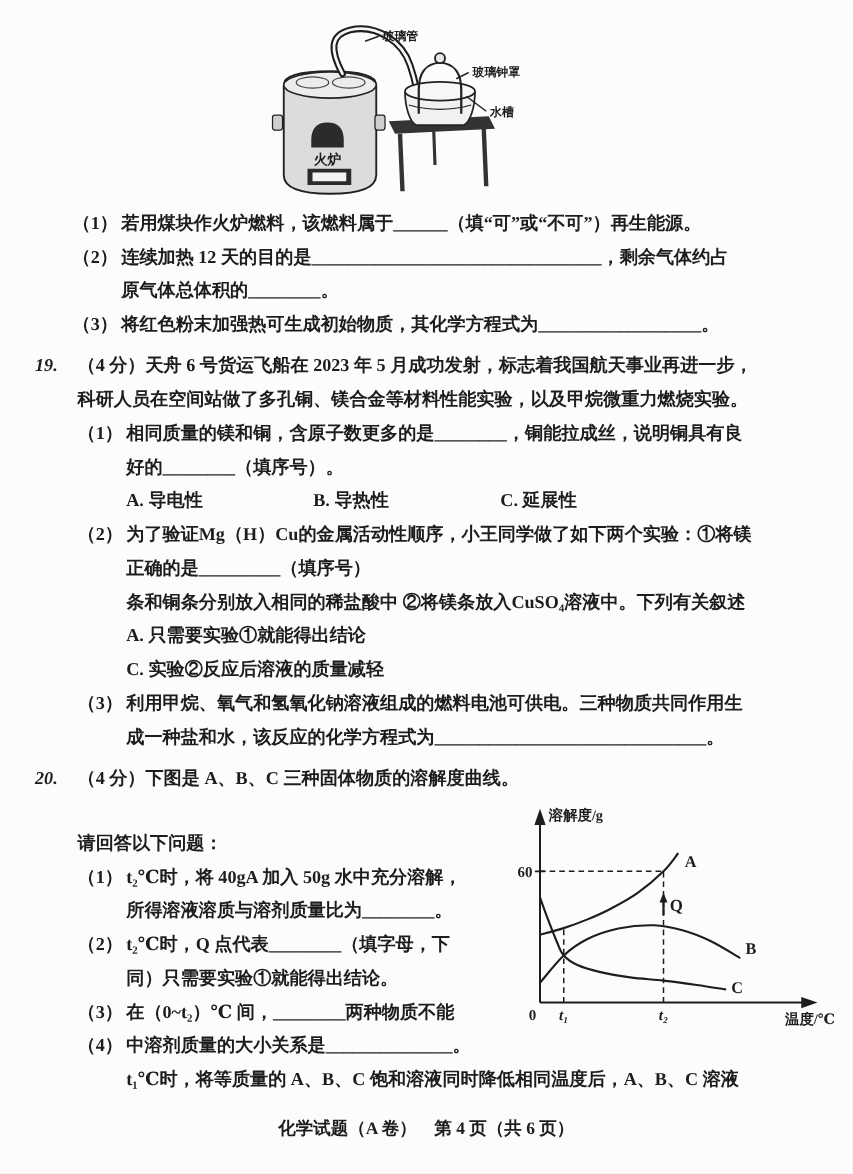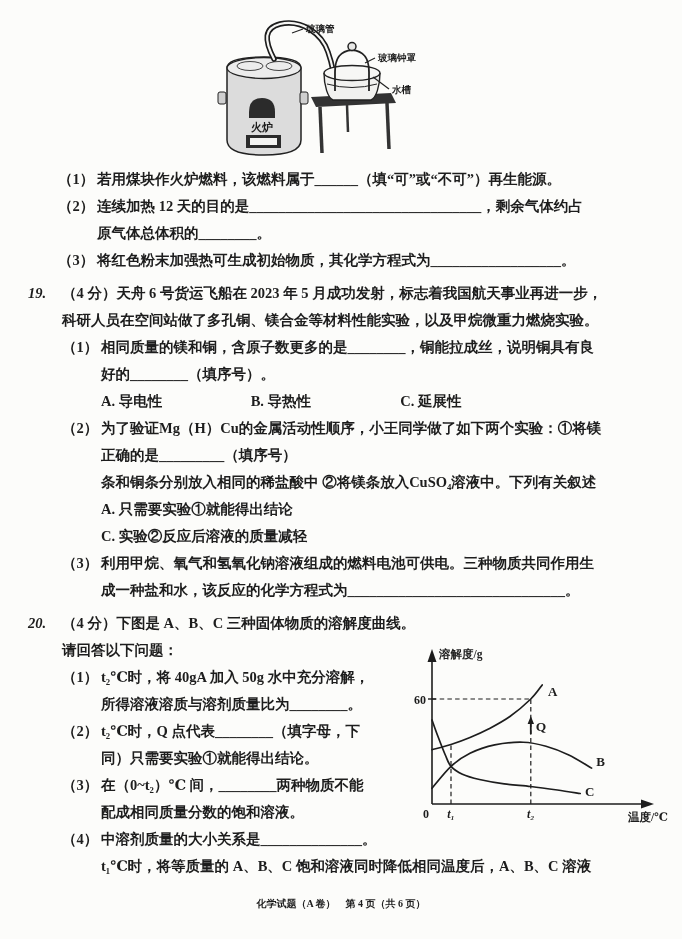--- a/index.html
+++ b/index.html
@@ -17,21 +17,21 @@
   .inum{flex:0 0 39px;}
   .qnum{flex:0 0 34px;font-style:italic;}
   .itxt{flex:1;min-width:0;}
   .subitems{margin-left:34px;}
   .optrow span{display:inline-block;width:146px;}
   .q18{margin-left:30px;margin-top:8px;}
   .q20cols{display:flex;align-items:flex-end;}
   .q20left{flex:0 0 340px;}
   .q20chart{flex:1;}
   .q20chart svg{display:block;margin-top:2px;}
-  .footer{position:absolute;left:0;bottom:22px;width:100%;text-align:center;font-size:10px;}
+  .footer{position:absolute;left:0;bottom:22px;width:100%;text-align:center;font-size:14px;}
   svg text{font-family:"Liberation Serif","DejaVu Serif",serif;font-weight:700;fill:#1d1d1d;}
 </style>
 </head>
 <body>
 
 <div class="page">
 
   <div class="diagram-row">
     <svg width="292" height="152" viewBox="0 0 292 152">
 
@@ -155,21 +155,20 @@
           <span class="inum">（2）</span>
           <div class="itxt">
             <div>t₂℃时，Q 点代表________（填字母，下</div>
             <div>同）只需要实验①就能得出结论。</div>
           </div>
         </div>
         <div class="item">
           <span class="inum">（3）</span>
           <div class="itxt">
             <div>在（0~t₂）℃ 间，________两种物质不能</div>
-            <div>配成相同质量分数的饱和溶液。</div>
           </div>
         </div>
       </div>
       <div class="q20chart">
         <svg id="chart" width="292" height="185" viewBox="0 0 292 185">
             <line x1="30" y1="58" x2="128.8" y2="58" stroke="#1d1d1d" stroke-width="1.2" stroke-dasharray="4.5,3.2"></line>
             <line x1="128.8" y1="163" x2="128.8" y2="58" stroke="#1d1d1d" stroke-width="1.2" stroke-dasharray="4.5,3.2"></line>
             <line x1="49" y1="163" x2="49" y2="103.5" stroke="#1d1d1d" stroke-width="1.2" stroke-dasharray="4.5,3.2"></line>
             <path d="M30,108.75C33.166666666666664,107.875 42.666666666666664,105.54166666666667 49,103.5C55.333333333333336,101.45833333333333 61.666666666666664,99.125 68,96.5C74.33333333333333,93.875 80.35,91.25 87,87.75C93.65,84.25 100.93333333333332,80.45833333333333 107.89999999999999,75.5C114.86666666666666,70.54166666666667 123.41666666666669,63.25 128.8,58C134.18333333333334,52.75 138.29999999999998,46.333333333333336 140.2,44" fill="none" stroke="#1d1d1d" stroke-width="1.7" stroke-linecap="round"></path>
             <text x="145.89999999999998" y="54.5" font-size="13">A</text>

